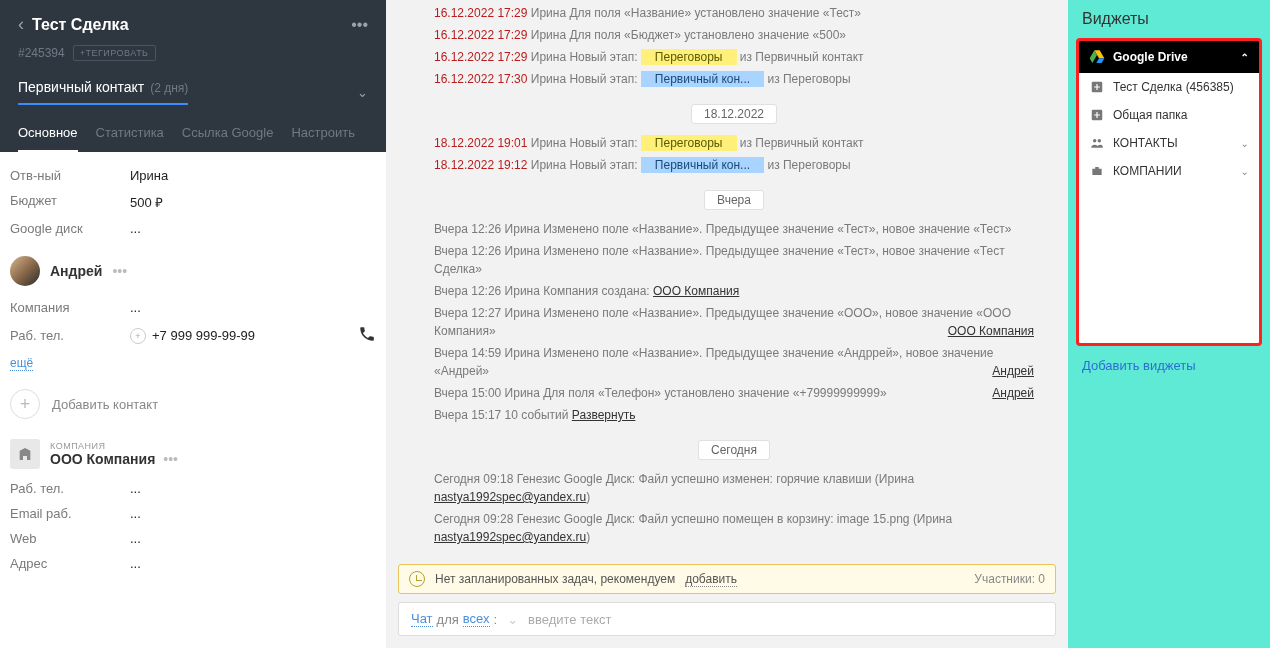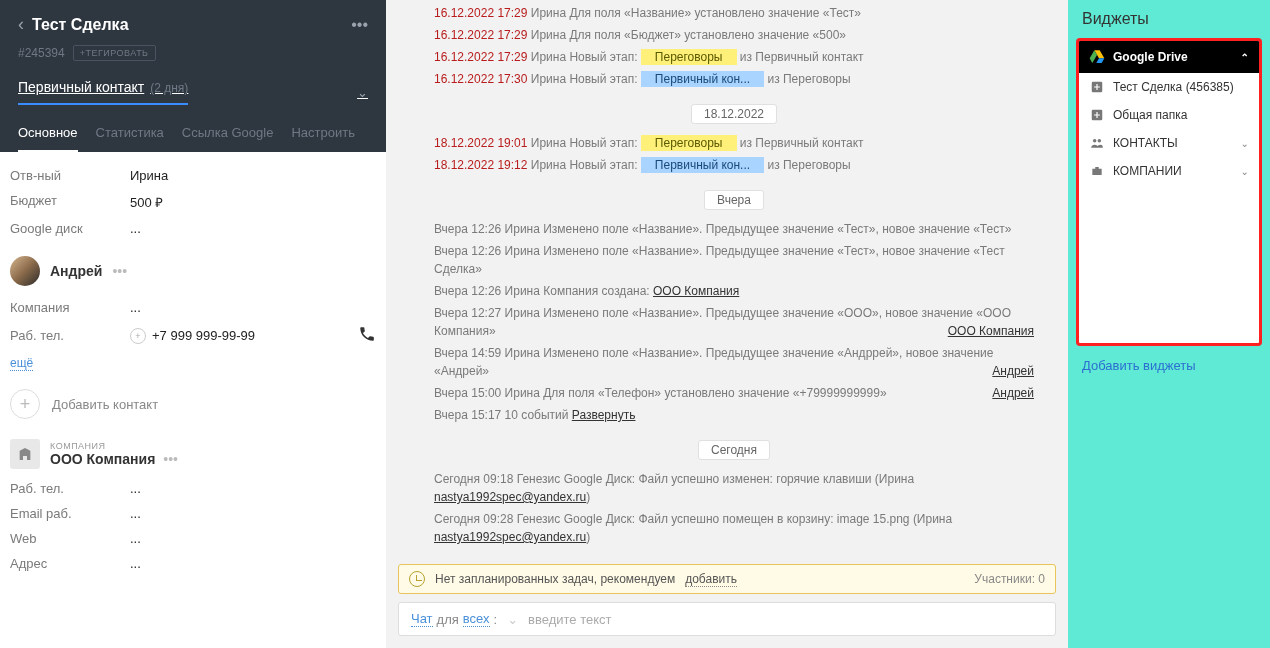--- a/index.html
+++ b/index.html
@@ -10,21 +10,21 @@
 .hdr { background: #2e3640; color: #fff; padding: 14px 18px 0 18px; }
 .hdr-top { display: flex; align-items: center; gap: 8px; }
 .back { font-size: 18px; color: #9aa2ad; cursor: pointer; }
 .title { font-size: 16px; font-weight: 600; flex: 1; }
 .menu-dots { color: #9aa2ad; font-size: 16px; cursor: pointer; }
 .hdr-meta { display: flex; gap: 8px; margin-top: 10px; align-items: center; }
 .deal-id { color: #6f7985; font-size: 12px; }
 .tag-btn { border: 1px solid #4a5361; color: #6f7985; font-size: 9px; padding: 2px 6px; border-radius: 2px; letter-spacing: .5px; }
 .stage-name { font-size: 14px; }
 .stage-days { color: #6f7985; font-size: 12px; margin-left: 6px; }
-.stage-wrap { display:flex; align-items:center; justify-content:space-between; margin-top:18px; padding-bottom:6px;text-decoration:underline;}
+.stage-wrap { display:flex; align-items:center; justify-content:space-between; margin-top:18px; padding-bottom:6px;}
 .stage-inner{display:flex;align-items:baseline;border-bottom:2px solid #3b8cff;padding-bottom:8px;}
 .tabs { display: flex; gap: 18px; margin-top: 14px; padding-bottom: 0; }
 .tab { font-size: 13px; color: #6f7985; padding-bottom: 10px; cursor: pointer; }
 .tab.active { color: #fff; border-bottom: 2px solid #fff; }
 
 .body { padding: 16px 10px; flex:1; overflow-y:auto; }
 .kv { display: flex; margin-bottom: 10px; font-size: 13px; }
 .kv .k { width: 120px; color: #7a7a7a; }
 .kv .v { color: #222; }
 .dots { color: #bbb; }

